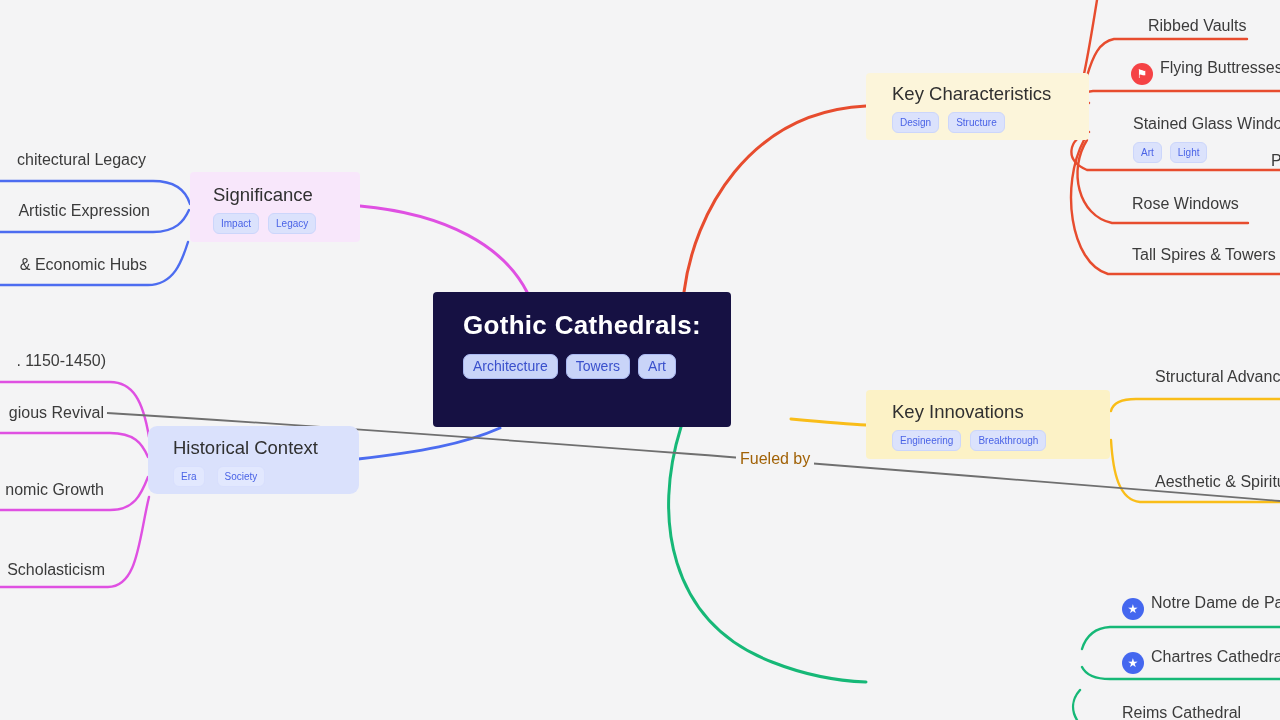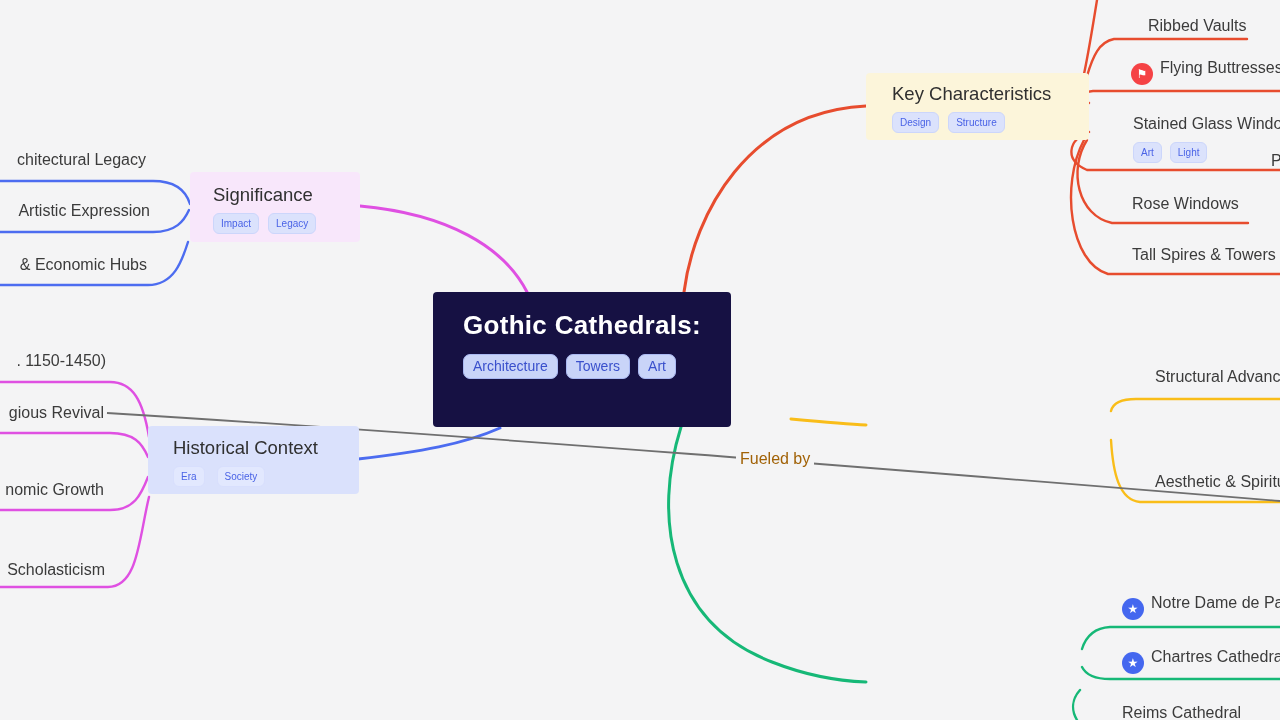--- a/index.html
+++ b/index.html
@@ -115,20 +115,27 @@
   <div class="mini-tag-row" style="left:1133px;top:142px;">
     <span class="pill">Art</span>
     <span class="pill">Light</span>
   </div>
   <div class="child-label" style="left:1271px;top:152px;">P</div>
 
   <div class="child-label" style="left:1132px;top:195px;">Rose Windows</div>
 
   <div class="child-label" style="left:1132px;top:246px;">Tall Spires &amp; Towers</div>
 
+  <div class="node" style="left:866px;top:390px;width:244px;height:69px;background:#fcf2c6;padding:11px 0 0 26px;">
+    <div class="node-title">Key Innovations</div>
+    <div class="tag-row">
+      <span class="pill">Engineering</span>
+      <span class="pill">Breakthrough</span>
+    </div>
+  </div>
 
   <div class="child-label" style="left:1155px;top:368px;">Structural Advancements</div>
   <div class="child-label" style="left:1155px;top:473px;">Aesthetic &amp; Spiritual</div>
 
 
   <div class="child-label" style="left:1122px;top:594px;">
     <span class="circle-icon star-circle">★</span><span>Notre Dame de Paris</span>
   </div>
   <div class="child-label" style="left:1122px;top:648px;">
     <span class="circle-icon star-circle">★</span><span>Chartres Cathedral</span>
@@ -140,21 +147,21 @@
     <div class="tag-row">
       <span class="pill">Impact</span>
       <span class="pill">Legacy</span>
     </div>
   </div>
 
   <div class="child-label right-anchor" style="right:1134px;top:151px;">chitectural Legacy</div>
   <div class="child-label right-anchor" style="right:1130px;top:202px;">Artistic Expression</div>
   <div class="child-label right-anchor" style="right:1133px;top:256px;">&amp; Economic Hubs</div>
 
-  <div class="node" style="left:148px;top:426px;width:211px;height:68px;background:#dae1fc;padding:11px 0 0 25px;">
+  <div class="node" style="left:148px;top:426px;width:211px;height:68px;background:#dae1fc;padding:11px 0 0 25px;border-radius:9px;">
     <div class="node-title">Historical Context</div>
     <div class="tag-row" style="gap:12px;">
       <span class="pill" style="background:#e2e8fe;border-color:#d8dffd;">Era</span>
       <span class="pill" style="background:#e2e8fe;border-color:#d8dffd;">Society</span>
     </div>
   </div>
 
   <div class="child-label right-anchor" style="right:1174px;top:352px;">. 1150-1450)</div>
   <div class="child-label right-anchor" style="right:1176px;top:404px;">gious Revival</div>
   <div class="child-label right-anchor" style="right:1176px;top:481px;">nomic Growth</div>

